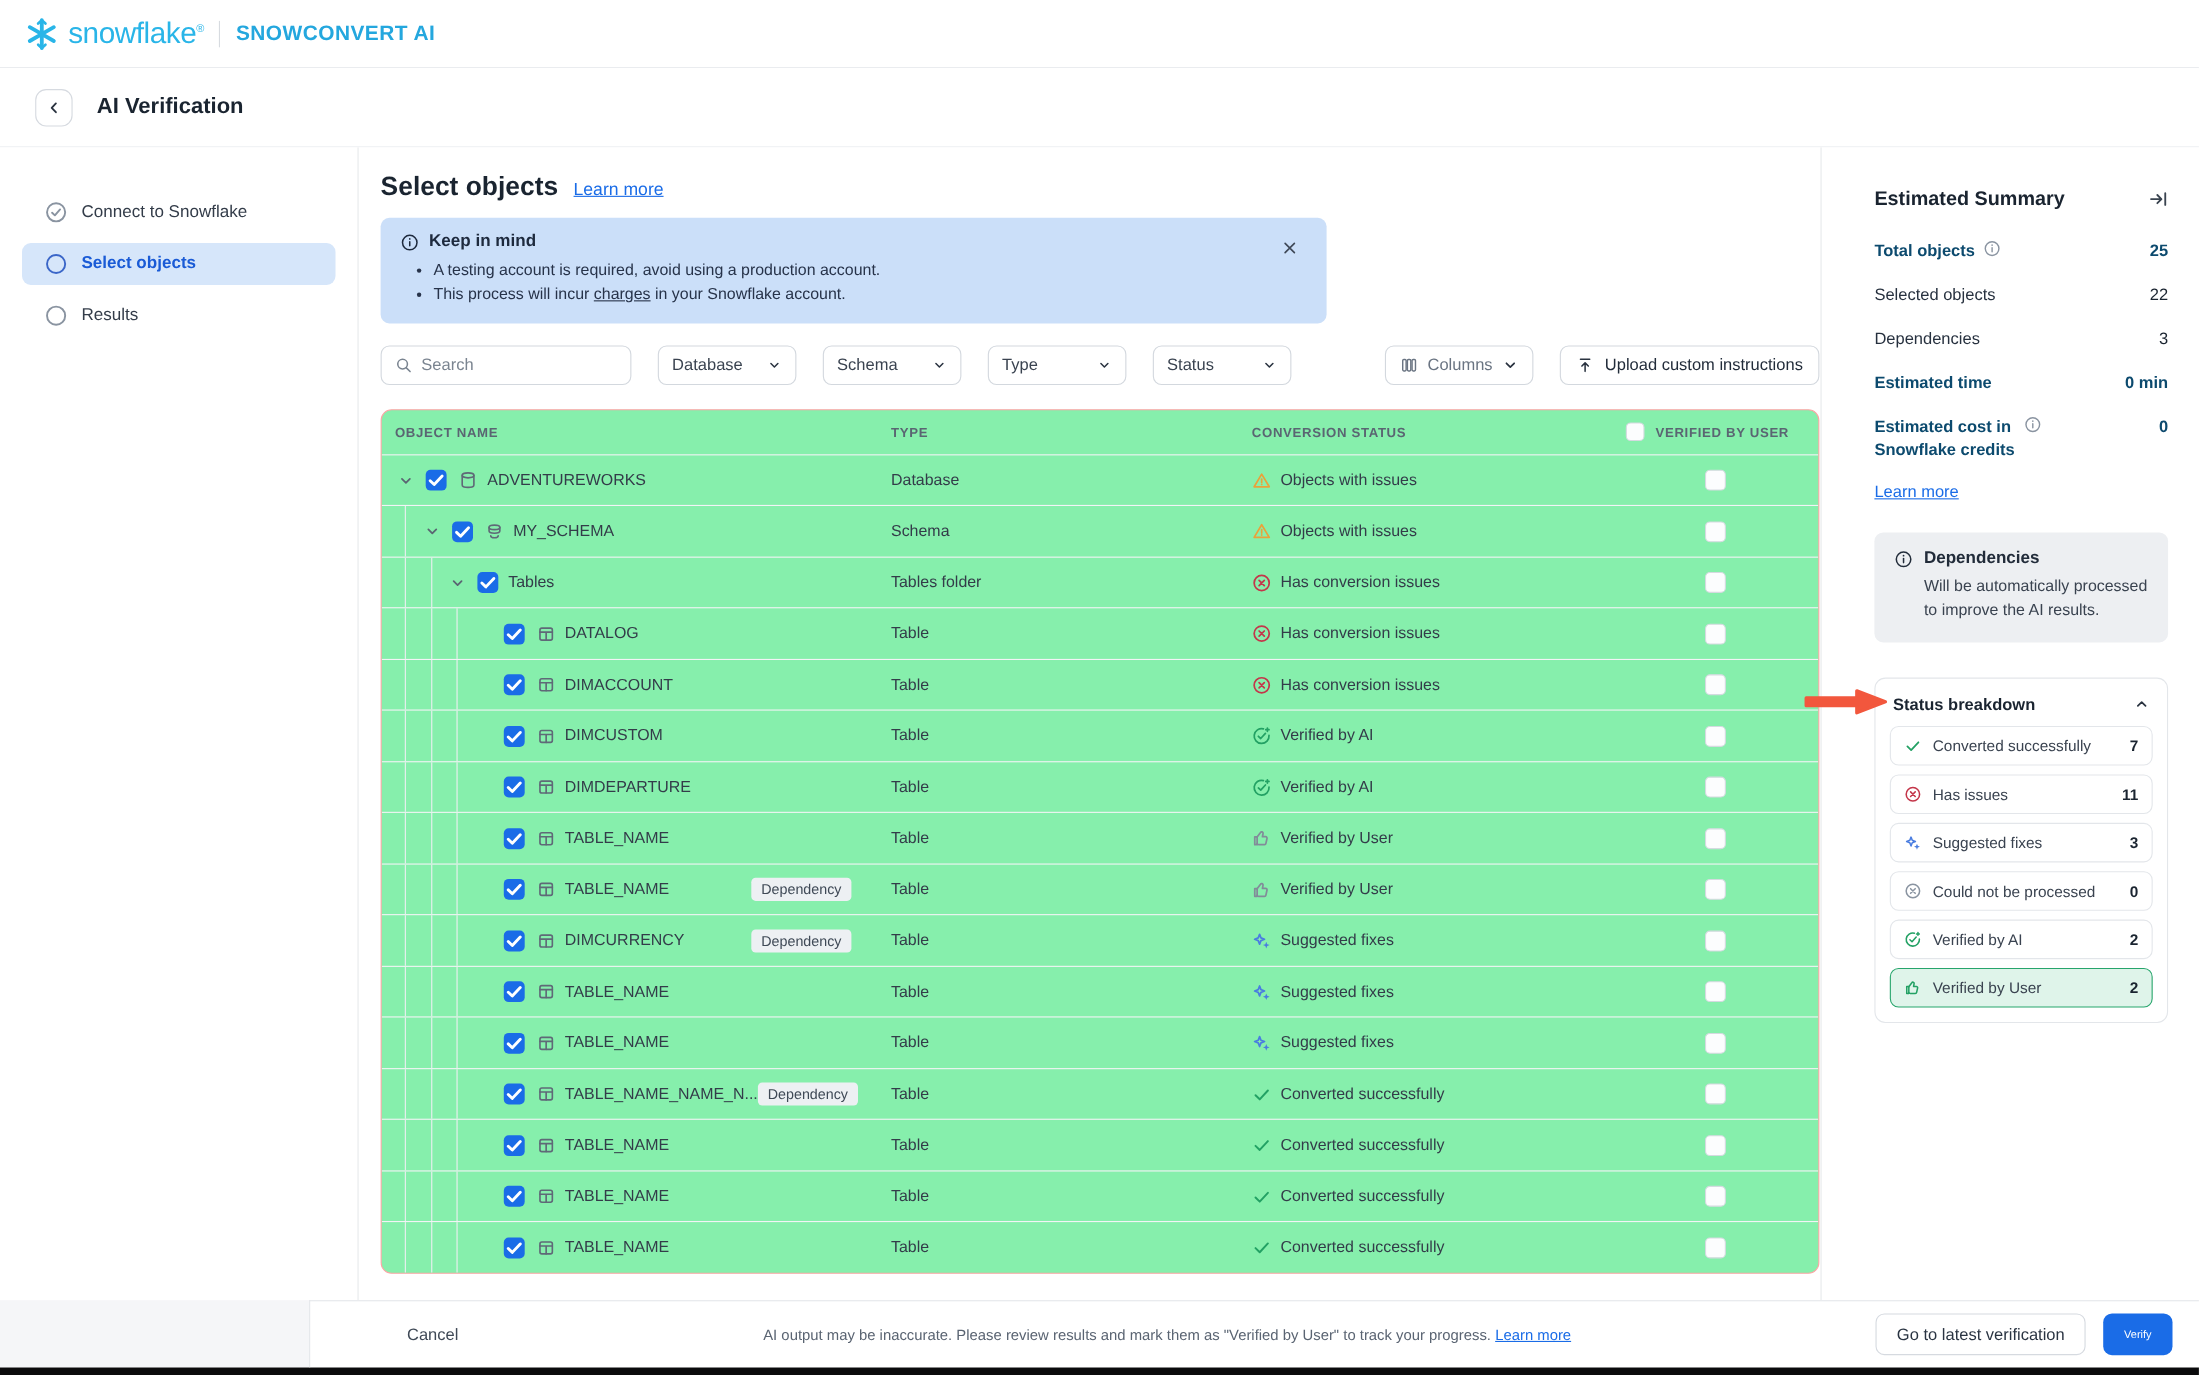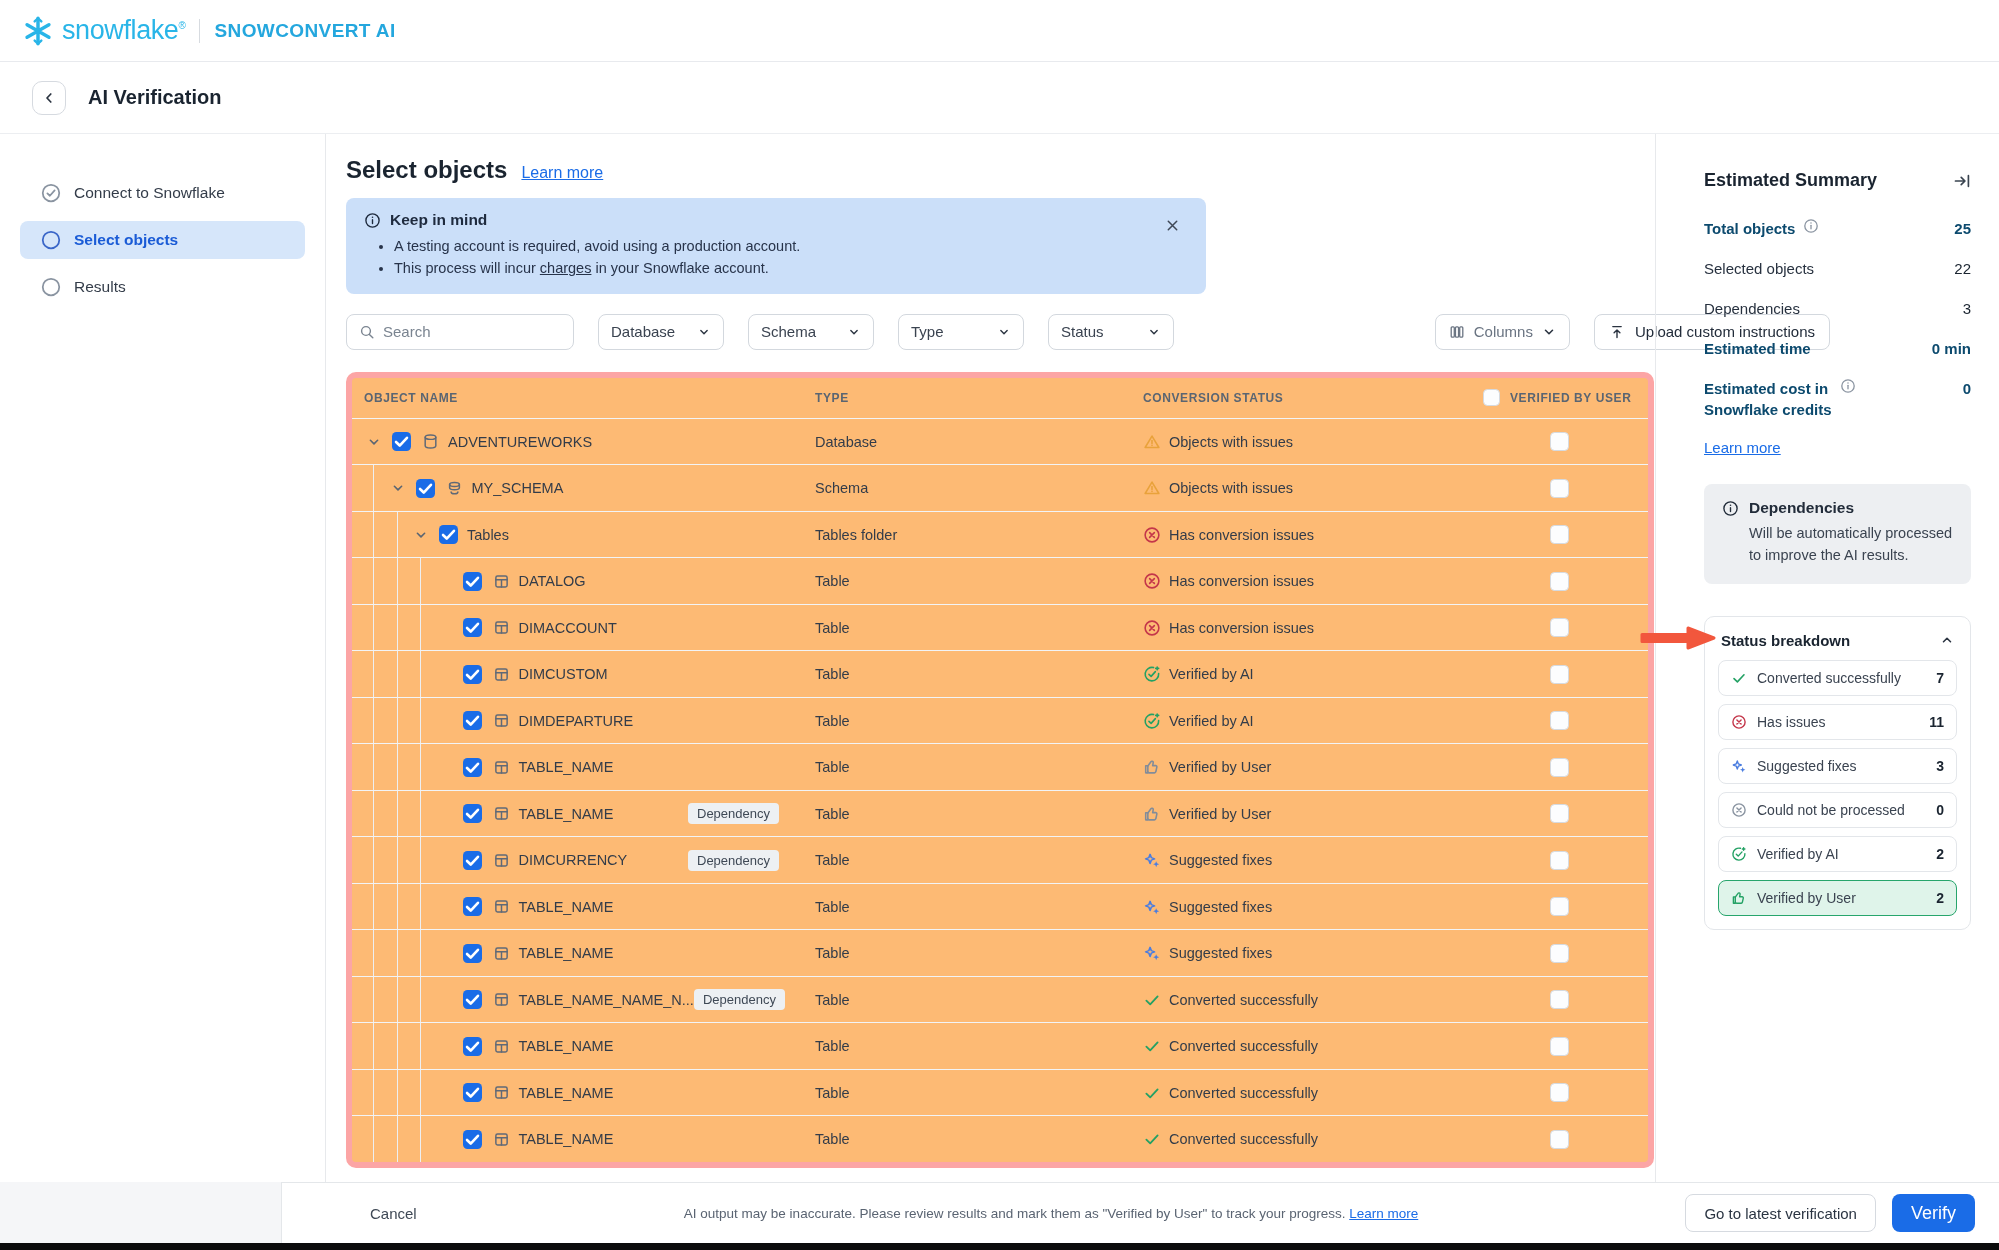--- a/index.html
+++ b/index.html
@@ -43,31 +43,31 @@
   h1 { font-size:24px; font-weight:700; }
   .link { color:var(--primary); text-decoration:underline; cursor:pointer; }
   .title-row .link { font-size:16px; }
 
   .banner { width:860px; background:#CBDFF9; border-radius:8px; padding:13px 18px 14px; position:relative; margin-bottom:20px; }
   .banner-head { display:flex; align-items:center; gap:9px; font-size:15.5px; font-weight:700; color:#1E2A3E; }
   .banner ul { margin:6px 0 0 30px; font-size:14.5px; line-height:1.55; color:#27334A; }
   .banner .u { text-decoration:underline; }
   .banner-close { position:absolute; top:20px; right:26px; width:15px; height:15px; color:#3E4756; cursor:pointer; }
 
-  .filters { display:flex; align-items:flex-start; gap:24px; width:1484px; margin-bottom:22px; }
+  .filters { display:flex; align-items:flex-start; gap:24px; width:1308px; margin-bottom:22px; }
   .ctl { height:36px; border:1px solid #D3D8DE; border-radius:8px; background:#fff; display:flex; align-items:center; cursor:pointer; }
   .search { width:228px; padding:0 12px; gap:8px; color:#7A8490; }
   .search input { border:none; outline:none; font-size:15px; width:100%; font-family:inherit; color:#333C49; background:transparent; }
   .search input::placeholder { color:#7A8490; }
   .select { width:126px; padding:0 12px; justify-content:space-between; font-size:15px; color:#3A4350; }
   .btn-cols { margin-left:auto; padding:0 13px; gap:9px; font-size:15px; color:#6A7482; }
   .btn-upload { padding:0 14px; gap:10px; font-size:15px; color:#222C3A; font-weight:500; }
 
   
-  .tcard { width:1308px; border:6px solid #fca5a5; border-radius:10px; background:#fdba74; overflow:hidden; }
+  .tcard { width:1308px; border:1px solid #fca5a5; border-radius:10px; background:#86efac; overflow:hidden; }
   .thead, .trow { display:grid; grid-template-columns:451px 328px 340px 1fr; align-items:center; padding:0 12px; }
   .thead { height:40px; font-size:12px; font-weight:700; color:#5A6572; letter-spacing:0.05em; }
   .th-verified { display:flex; align-items:center; gap:10px; }
   .trow { height:46.5px; border-top:1px solid #F2F4F6; font-size:14.5px; color:#333C49; cursor:pointer; }
   .cell-name { display:flex; align-items:center; position:relative; height:100%; }
   .guide { position:absolute; top:0; bottom:0; width:1px; background:#EDEFF2; }
   .expander { width:16px; height:16px; margin-right:10px; color:#5A6572; flex:none; cursor:pointer; }
   .cb { width:19px; height:19px; border-radius:4.5px; background:var(--primary); color:#fff; display:flex; align-items:center; justify-content:center; flex:none; cursor:pointer; }
   .cb.un { background:#FCFDFE; border:1px solid #D5DAE0; color:transparent; }
   .obj-ic { width:17px; height:17px; color:#5F6977; margin-left:11px; }
@@ -98,21 +98,21 @@
   .pill.selected { background:#DFF4EA; border-color:#27A56C; }
   .annot-arrow { position:absolute; left:-66px; top:7px; width:78px; height:28px; color:var(--annotation); pointer-events:none; }
 
   
   .footer { height:61px; display:flex; }
   .fgap { width:281px; background:#F5F6F8; flex:none; }
   .fbar { flex:1; border-top:1px solid #E4E7EA; border-left:1px solid #E4E7EA; background:#fff; display:flex; align-items:center; padding:0 24px 0 88px; gap:16px; }
   .cancel { font-size:15px; color:#3F4956; background:none; border:none; font-family:inherit; cursor:pointer; }
   .fnote { flex:1; text-align:center; font-size:13.5px; color:#5A6472; }
   .btn-secondary { height:38px; border:1px solid #D6DAE0; border-radius:8px; background:#fff; padding:0 18px; font-size:15px; color:#2A3442; font-weight:500; font-family:inherit; cursor:pointer; }
-  .btn-primary { height:38px; border:none; border-radius:8px; background:var(--primary); color:#fff; padding:0 19px; font-size:18px; font-weight:500; font-family:inherit; cursor:pointer; }
+  .btn-primary { height:38px; border:none; border-radius:8px; background:var(--primary); color:#fff; padding:0 19px; font-size:10px; font-weight:500; font-family:inherit; cursor:pointer; }
   .bottomstrip { height:7px; background:#0B0B0C; }
 </style>
 </head>
 <body>
 
 <header class="topbar">
   <div class="logo">
     <span class="ic logo-mark">
       <svg viewBox="0 0 24 24" fill="none" stroke="currentColor" stroke-width="2.6" stroke-linecap="round">
         <path d="M12 2.5v19M3.8 7.3l16.4 9.4M3.8 16.7l16.4-9.4"></path>

